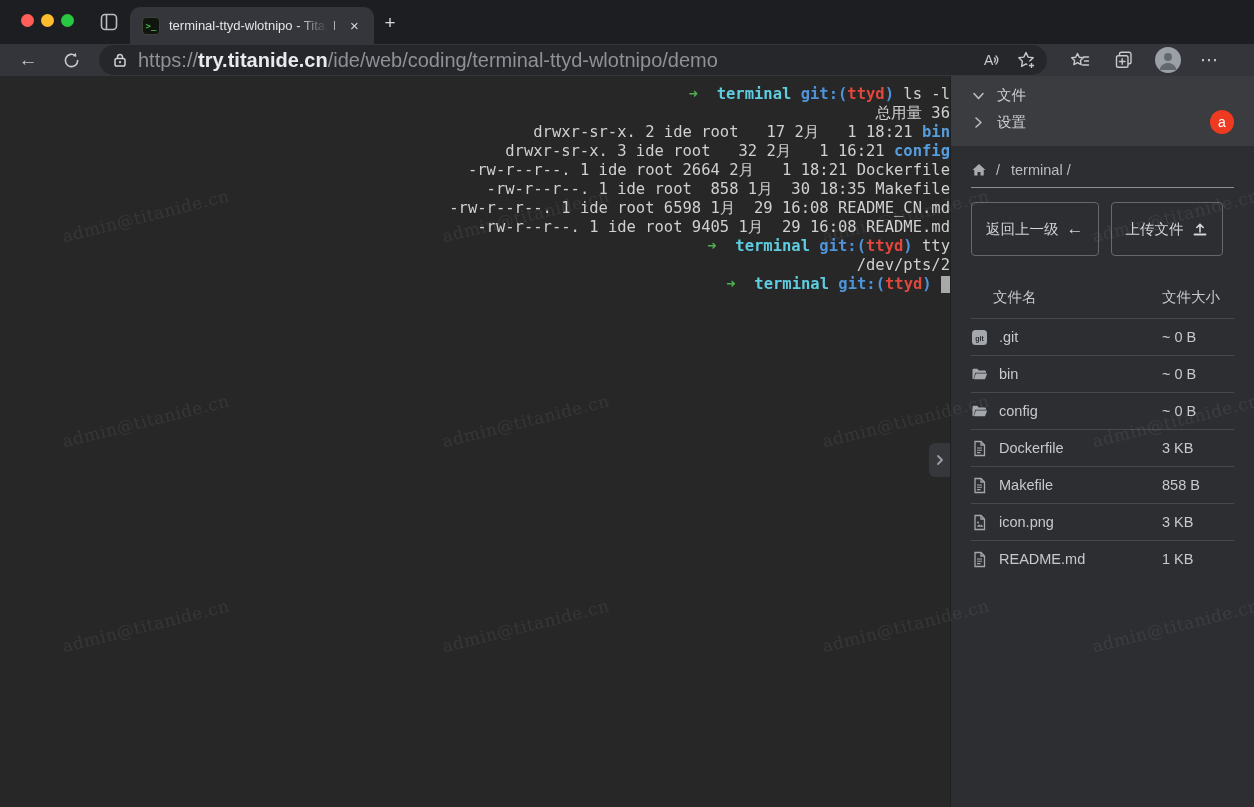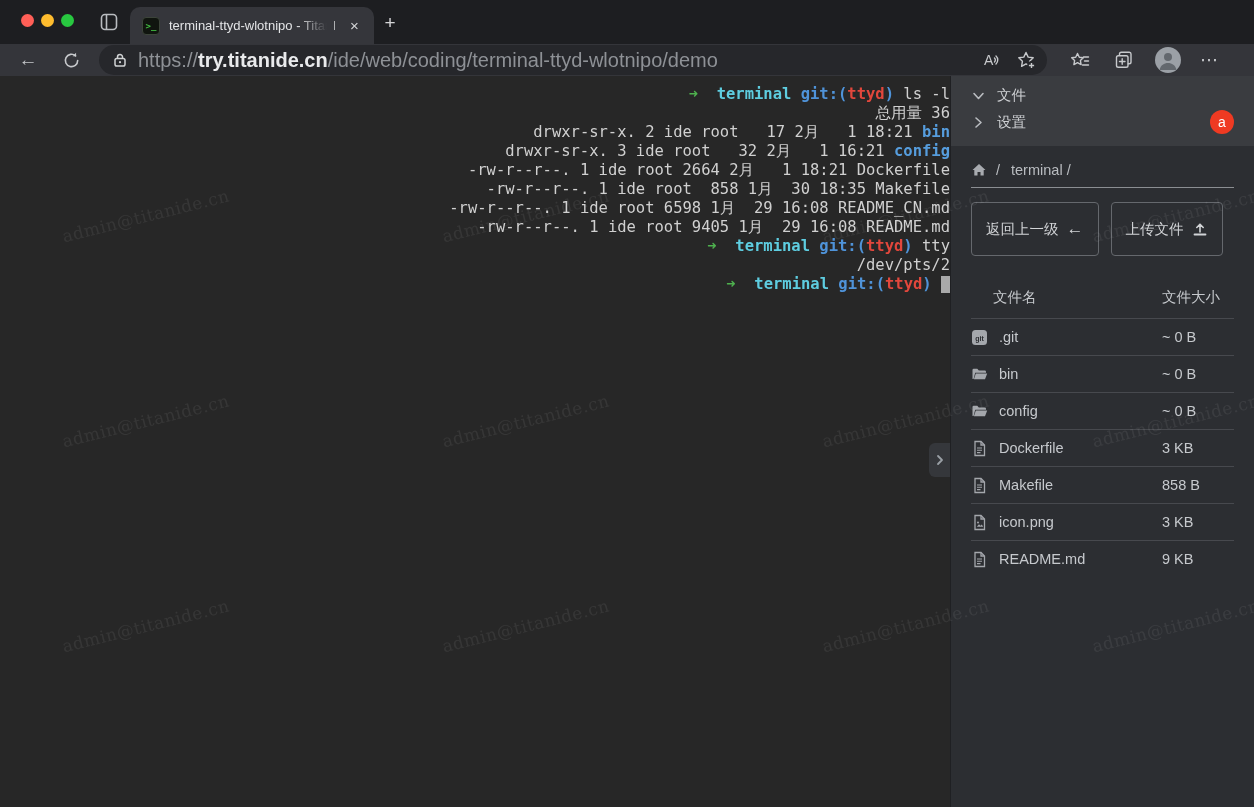--- a/index.html
+++ b/index.html
@@ -288,21 +288,21 @@
               <span class="f-name">icon.png</span>
               <span class="f-size">3 KB</span>
             </div>
             <div class="file-row">
               <span class="f-icon-wrap"><span class="f-icon"><svg viewBox="0 0 17 17" width="17" height="17">
                     <path d="M4 1.5h6l3.5 3.5v10.5h-9.5z" fill="none" stroke="currentColor" stroke-width="1.3"></path>
                     <path d="M10 1.8V5h3.2" fill="none" stroke="currentColor" stroke-width="1.3"></path>
                     <path d="M6 8h5M6 10.3h5M6 12.6h3.5" stroke="currentColor" stroke-width="1.1"></path>
                   </svg></span></span>
               <span class="f-name">README.md</span>
-              <span class="f-size">9 KB</span>
+              <span class="f-size">1 KB</span>
             </div>
           </div>
       </div>
     </div>
 
     <div class="wm-layer">
         <span class="wm" style="left: 60px; top: 54px;">admin@titanide.cn</span>
         <span class="wm" style="left: 440px; top: 54px;">admin@titanide.cn</span>
         <span class="wm" style="left: 820px; top: 54px;">admin@titanide.cn</span>
         <span class="wm" style="left: 1090px; top: 54px;">admin@titanide.cn</span>

